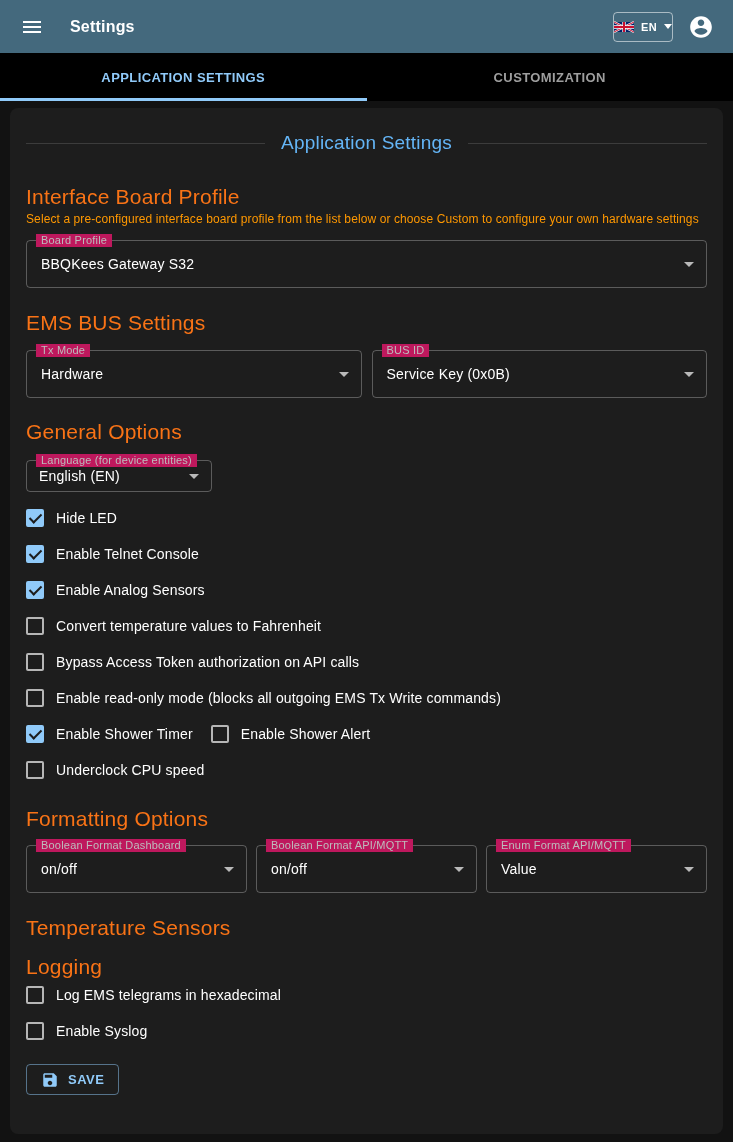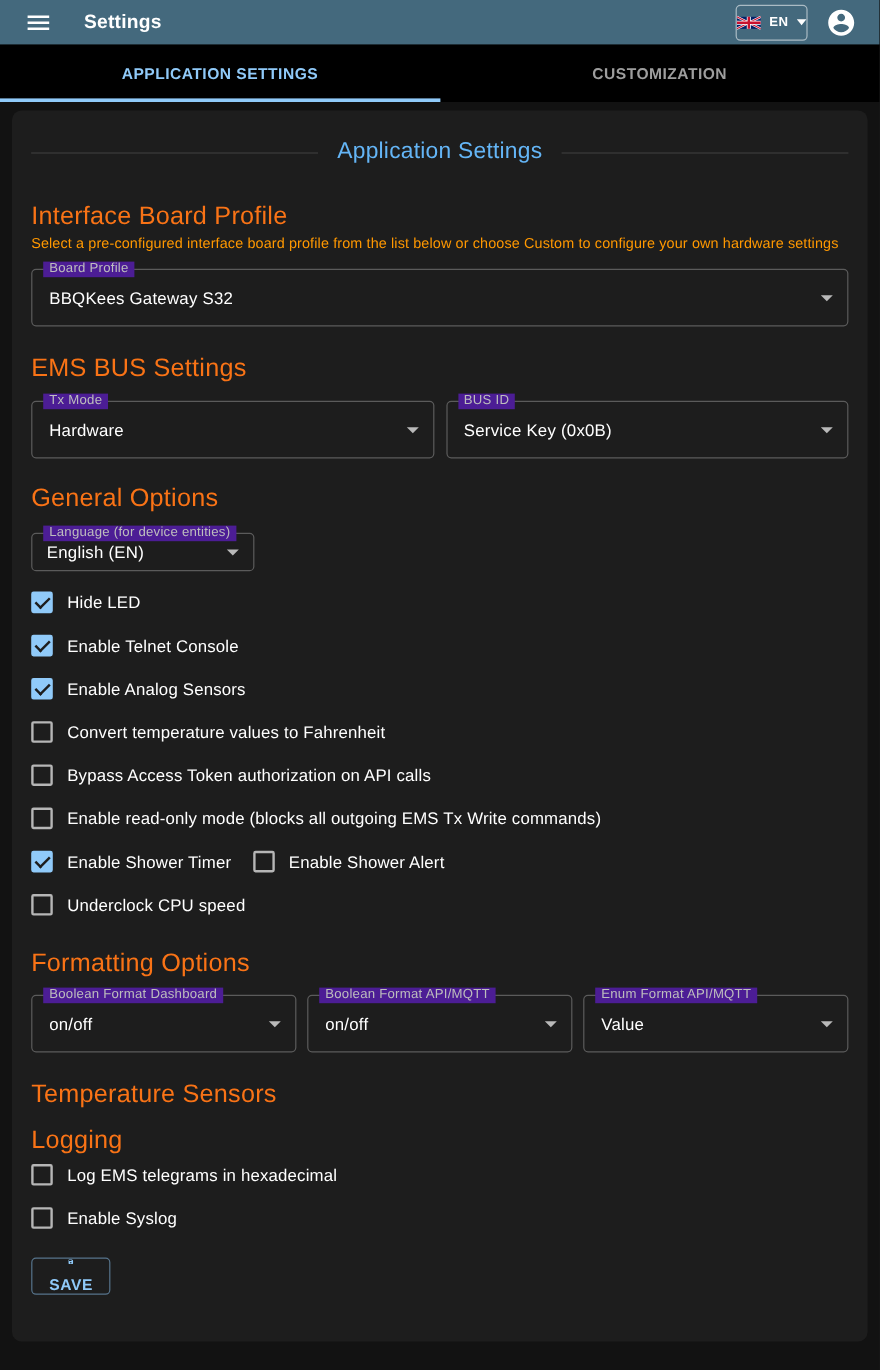--- a/index.html
+++ b/index.html
@@ -4,21 +4,21 @@
 <style>
   * { margin:0; padding:0; box-sizing:border-box; }
   html,body { width:733px; height:1142px; overflow:hidden; }
   body {
     background:#121212;
     font-family:"Liberation Sans", sans-serif;
     color:#fff;
   }
   
   .appbar {
-    height:37px; background:#44697d; display:flex; align-items:center;
+    height:53px; background:#44697d; display:flex; align-items:center;
     padding:0 16px; box-shadow:0 2px 4px rgba(0,0,0,.4); position:relative; z-index:2;
   }
   .icon-btn { width:32px; height:32px; display:flex; align-items:center; justify-content:center; cursor:pointer; }
   .appbar-title { font-size:16px; font-weight:700; color:#fff; margin-left:22px; letter-spacing:.2px; }
   .appbar-right { margin-left:auto; display:flex; align-items:center; gap:12px; }
   .lang-btn {
     height:30px; border:1px solid rgba(255,255,255,.55); border-radius:4px;
     display:flex; align-items:center; gap:7px; padding:0 0; cursor:pointer;justify-content:flex-end;
   }
   .lang-code { font-size:11px; font-weight:700; color:#fff; letter-spacing:.3px; }
@@ -42,21 +42,21 @@
   .page-title { font-size:19px; font-weight:400; color:#64b5f6; letter-spacing:.2px; }
   .h2 { font-size:21px; font-weight:400; color:#f97316; letter-spacing:.2px; height:18px; line-height:18px; }
   .help { margin-top:6px; font-size:12px; font-weight:500; color:#ff9800; white-space:nowrap; height:15px; line-height:15px; letter-spacing:.1px; }
   
   .sel {
     position:relative; height:48px; border:1px solid rgba(255,255,255,.28);
     border-radius:4px; display:flex; align-items:center; cursor:pointer; background:transparent;
   }
   .sel-label {
     position:absolute; top:-7px; left:9px; font-size:11px; color:#bdbdbd;
-    background:#4c1d95; padding:0 5px; line-height:13px; letter-spacing:.2px; white-space:nowrap;
+    background:#be185d; padding:0 5px; line-height:13px; letter-spacing:.2px; white-space:nowrap;
   }
   .sel-value { padding-left:14px; font-size:14px; font-weight:500; color:#fff; letter-spacing:.2px; }
   .sel-arrow {
     position:absolute; right:12px; top:50%; margin-top:-2px;
     width:0; height:0; border-left:5px solid transparent; border-right:5px solid transparent; border-top:5px solid #b9b9b9;
   }
   .sel.small { height:32px; width:186px; }
   .sel.small .sel-value { padding-left:12px; }
   .row2 { display:flex; gap:10px;border-radius:20px; } .row2 .sel { flex:1; }
   .row3 { display:flex; gap:9px; }  .row3 .sel { flex:1; }
@@ -70,21 +70,21 @@
   .cb.checked::after {
     content:""; position:absolute; left:4px; top:0px; width:5px; height:10px;
     border:solid #1d1d1d; border-width:0 2.5px 2.5px 0; transform:rotate(45deg);
   }
   .cb-label { margin-left:12px; font-size:14px; font-weight:500; color:#fff; letter-spacing:.15px; cursor:pointer; }
   .cb2 { margin-left:18px; }
   
   .save-btn {
     margin-top:15px; height:31px; display:inline-flex; align-items:center; gap:9px;
     padding:0 14px; border:1px solid rgba(144,202,249,.5); border-radius:4px;
-    color:#90caf9; font-size:13px; font-weight:700; letter-spacing:.5px; cursor:pointer; background:transparent;flex-direction:column;
+    color:#90caf9; font-size:13px; font-weight:700; letter-spacing:.5px; cursor:pointer; background:transparent;
   }
   
   .mt34{margin-top:34px}.mt26{margin-top:26px}.mt25{margin-top:25px}.mt22{margin-top:22px}
   .mt21{margin-top:21px}.mt19{margin-top:19px}.mt18{margin-top:18px}.mt17{margin-top:17px}.mt13{margin-top:13px}.mt8{margin-top:8px}.mt2{margin-top:2px}.mt1{margin-top:1px}
 </style>
 </head>
 <body>
 
 <div class="appbar">
   <div class="icon-btn">

